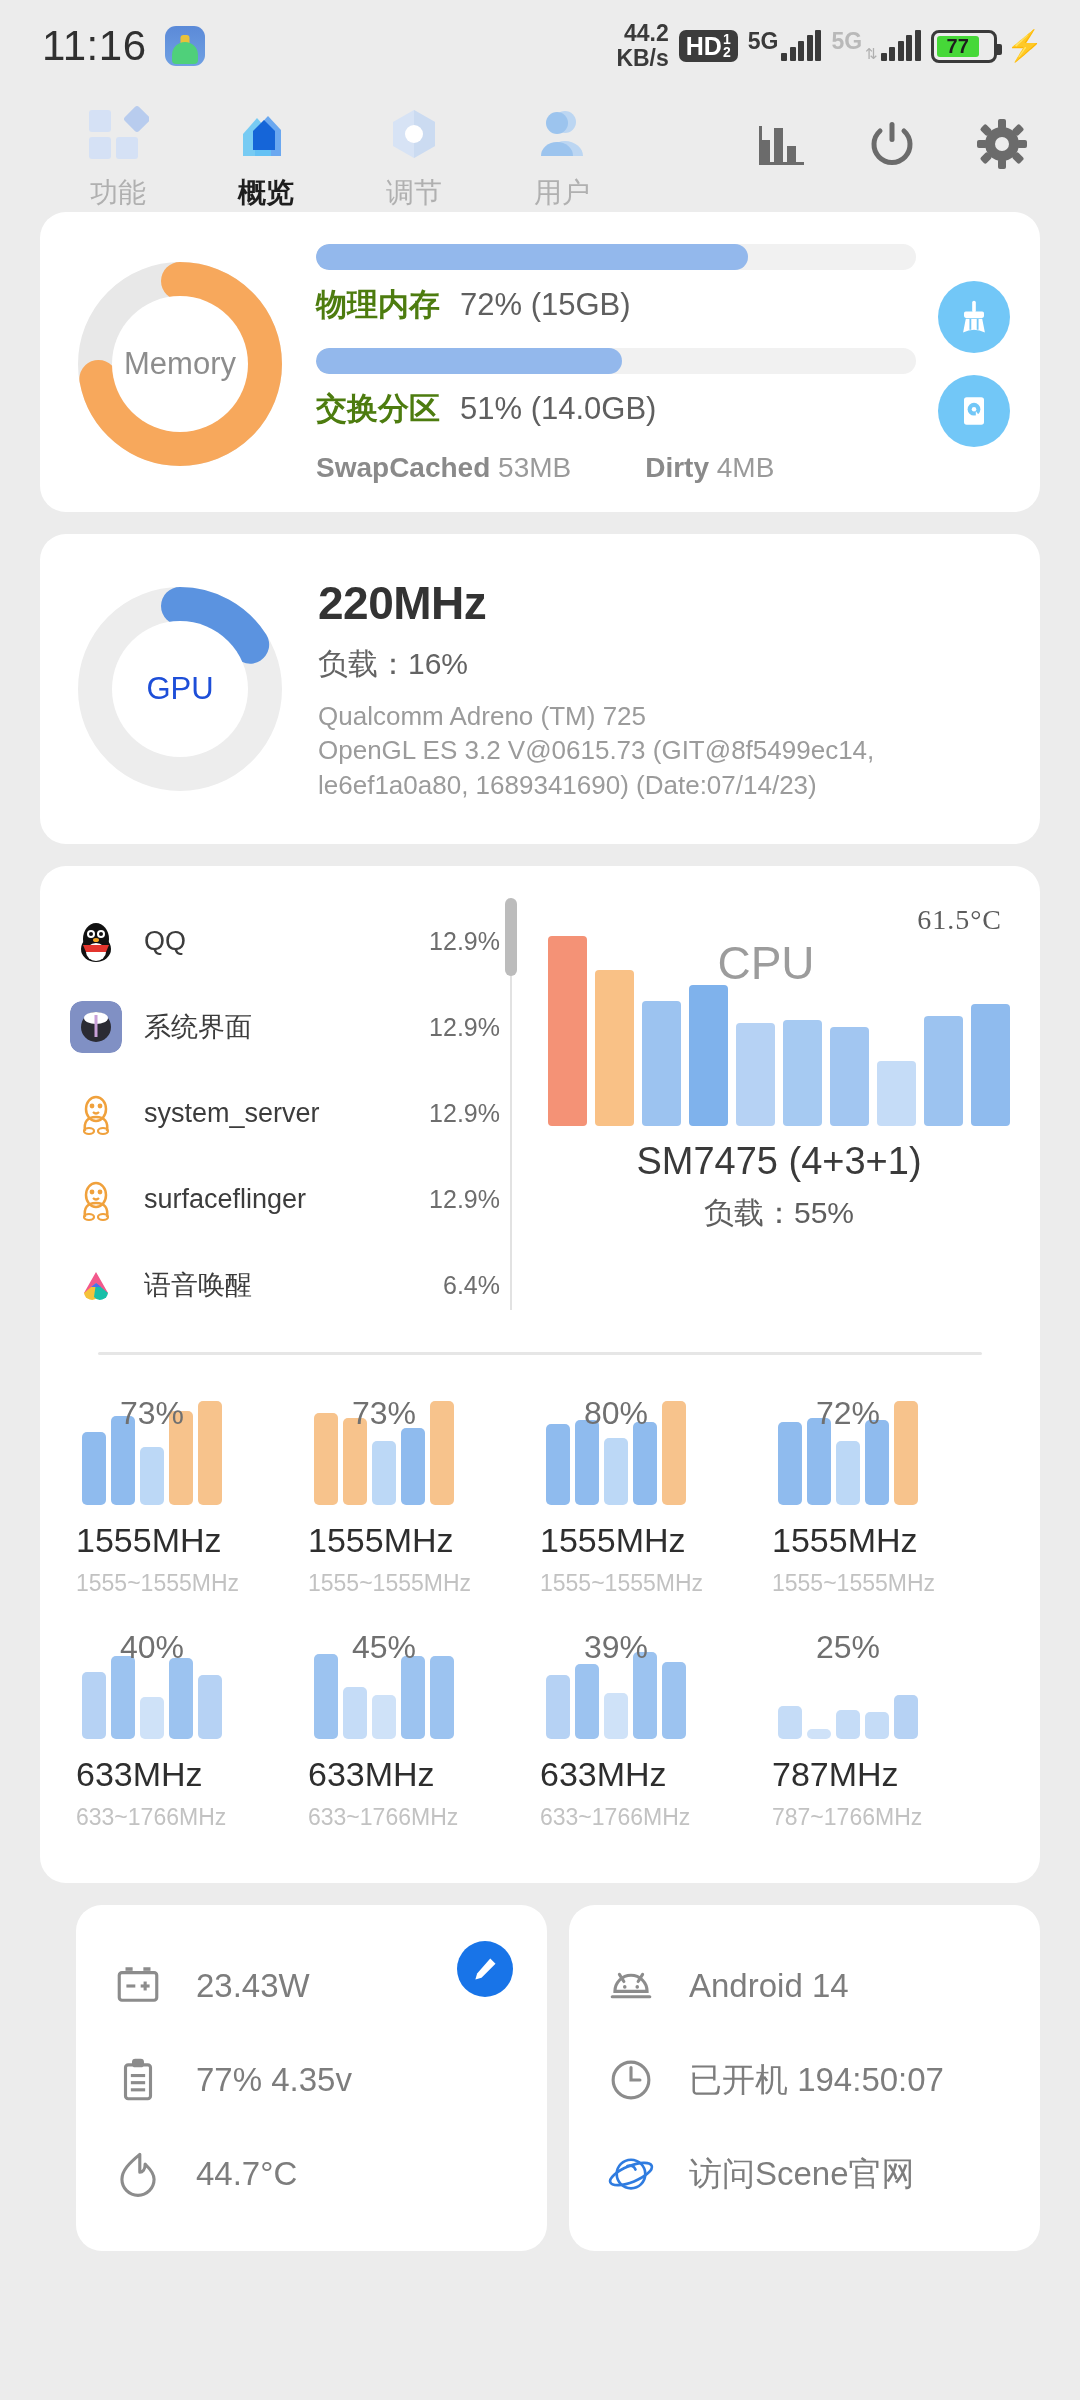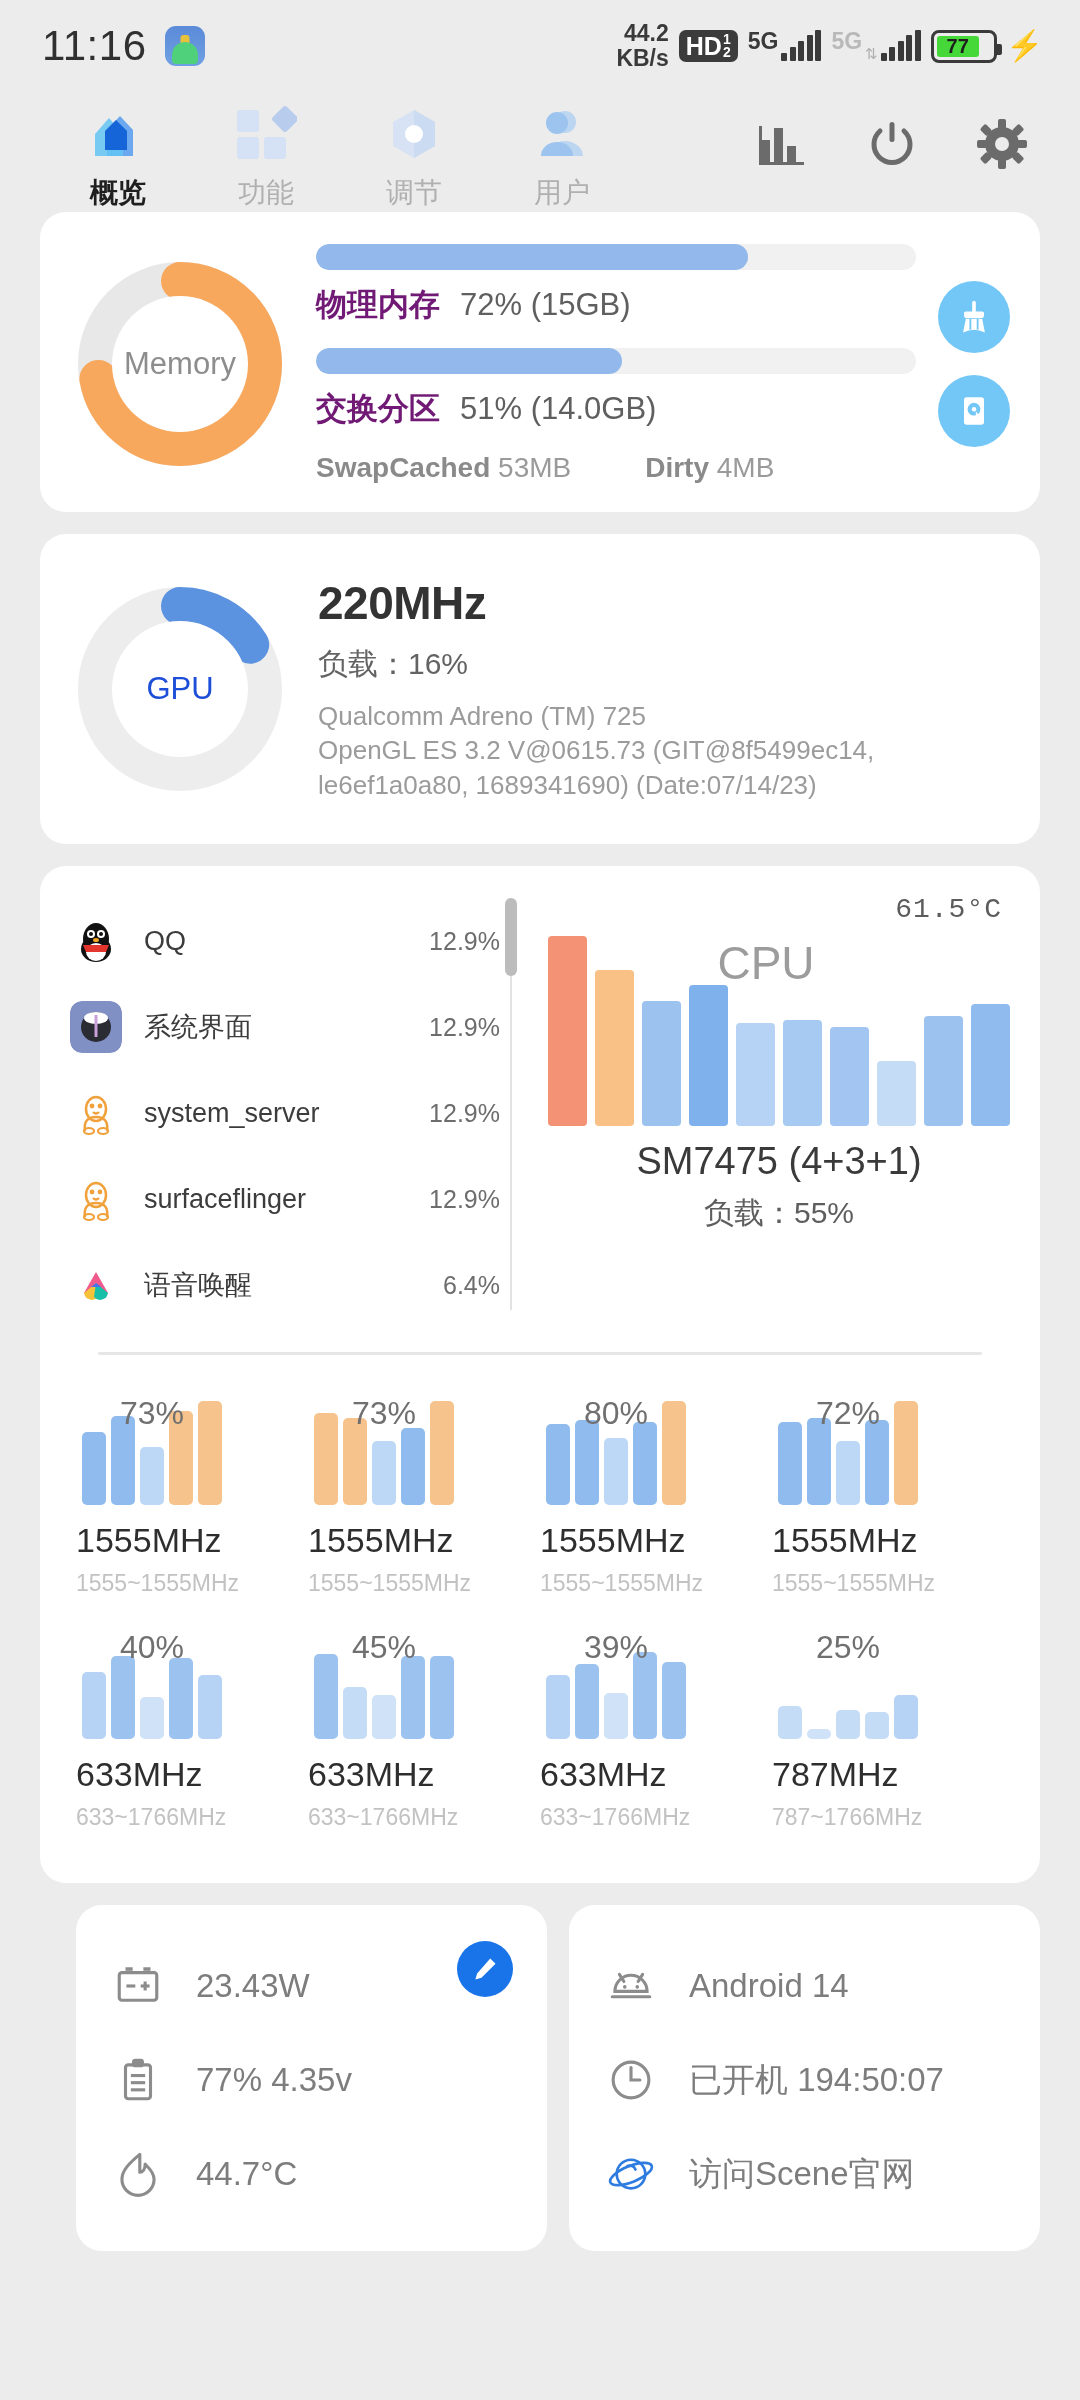--- a/index.html
+++ b/index.html
@@ -71,21 +71,21 @@
   .donut{ width:212px;height:212px;position:relative;flex:none; }
   .donut .hole{
     position:absolute;inset:38px;background:#fff;border-radius:50%;
     display:flex;align-items:center;justify-content:center;
   }
   .donut .hole span{ font-size:31px;color:#8d8d8d; }
   .mem-body{ flex:1; padding:0 22px 0 30px; }
   .bar-track{ height:26px;background:#f1f1f1;border-radius:13px;overflow:hidden; }
   .bar-fill{ height:100%; background:#93b8ec; border-radius:13px; }
   .mem-row-label{ margin:14px 0 22px 0; font-size:31px; color:#4a4a4a; }
-  .mem-row-label b{ font-weight:600; color:#701a75; }
+  .mem-row-label b{ font-weight:600; color:#4d7c0f; }
   .mem-row-label span.v{ color:#5f5f5f; margin-left:20px; }
   .mem-foot{ display:flex; gap:74px; font-size:28px; color:#9a9a9a; margin-top:16px;}
   .mem-foot b{ color:#8a8a8a; font-weight:600; }
   .mem-actions{ display:flex;flex-direction:column; gap:22px; flex:none; }
   .round-btn{
     width:72px;height:72px;border-radius:50%;background:#72c7f7;
     display:flex;align-items:center;justify-content:center;
   }
 
   
@@ -104,22 +104,22 @@
   .cpu-top{ display:flex; }
   .proc-list{ width:430px; padding-top:6px; }
   .proc{ display:flex;align-items:center; height:86px; }
   .proc .pic{ width:52px;height:52px;flex:none;border-radius:12px;overflow:hidden;position:relative;}
   .proc .pname{ font-size:27px;color:#3c3c3c; margin-left:22px; }
   .proc .ppct{ margin-left:auto; font-size:25px;color:#6d6d6d; }
   .scrollcol{ width:22px; display:flex; justify-content:center; padding:6px 0 18px 0;}
   .scrolltrack{ width:2px;background:#e2e2e2;height:100%;position:relative; }
   .scrollthumb{ position:absolute;left:-5px;top:0;width:12px;height:78px;background:#bcbcbc;border-radius:6px;}
   .cpu-chart{ flex:1; padding-left:26px; position:relative; }
-  .cpu-temp{ position:absolute; right:8px; top:2px; font-size:28px;color:#5c5c5c;
-             font-family:Liberation Mono, monospace; letter-spacing:1px;}
+  .cpu-temp{ position:absolute; right:8px; top:12px; font-size:28px;color:#5c5c5c;
+             font-family:Liberation Serif, serif; letter-spacing:1px;}
   .bars{ display:flex; align-items:flex-end; gap:8px; height:190px; margin-top:44px; position:relative;}
   .bars i{ flex:1; border-radius:4px; display:block; }
   .cpu-watermark{ position:absolute; left:50%; top:44px; transform:translateX(-50%);
                   font-size:46px; color:#9c9c9c; pointer-events:none;}
   .cpu-name{ text-align:center; font-size:38px; color:#3a3a3a; margin-top:14px; font-weight:500;}
   .cpu-load{ text-align:center; font-size:30px; color:#5e5e5e; margin-top:10px; }
   .divider{ height:3px;background:#e6e6e6;border-radius:2px;margin:24px 28px 0 28px; }
 
   .core-grid{ display:grid; grid-template-columns:repeat(4,1fr); padding:26px 6px 8px 6px; }
   .core{ display:flex;flex-direction:column;align-items:flex-start; padding:20px 0 18px 0; }
@@ -191,41 +191,41 @@
         <div class="fill" style="width:78%">
             <span class="num">77</span>
           </div>
       </div>
       <div class="bolt">⚡</div>
     </div>
   </div>
 
   <div class="nav">
 
-    <div class="tab active">
-      <div class="ic">
-        <svg viewBox="0 0 62 62" width="62" height="62">
-          <path d="M20 26 L33 12 L46 26 L46 52 L20 52 Z" fill="#6ba8f0"></path>
-          <path d="M8 30 L22 14 L36 30 L36 52 L8 52 Z" fill="#63c6f5" opacity="0.85"></path>
-          <path d="M18 27 L29 16 L40 27 L40 46 L18 46 Z" fill="#1565d8"></path>
-        </svg>
-      </div>
-      <div class="lb">概览</div>
-    </div>
-
     <div class="tab">
       <div class="ic">
         <svg viewBox="0 0 62 62" width="62" height="62">
           <rect x="2" y="6" width="22" height="22" rx="3" fill="#d5e1f5"></rect>
           <rect x="2" y="33" width="22" height="22" rx="3" fill="#d5e1f5"></rect>
           <rect x="29" y="33" width="22" height="22" rx="3" fill="#d5e1f5"></rect>
           <rect x="40" y="5" width="20" height="20" rx="3" fill="#b8ccee" transform="rotate(45 50 15)"></rect>
         </svg>
       </div>
       <div class="lb">功能</div>
+    </div>
+
+    <div class="tab active">
+      <div class="ic">
+        <svg viewBox="0 0 62 62" width="62" height="62">
+          <path d="M20 26 L33 12 L46 26 L46 52 L20 52 Z" fill="#6ba8f0"></path>
+          <path d="M8 30 L22 14 L36 30 L36 52 L8 52 Z" fill="#63c6f5" opacity="0.85"></path>
+          <path d="M18 27 L29 16 L40 27 L40 46 L18 46 Z" fill="#1565d8"></path>
+        </svg>
+      </div>
+      <div class="lb">概览</div>
     </div>
 
     <div class="tab">
       <div class="ic">
         <svg viewBox="0 0 62 62" width="62" height="62">
           <path d="M31 6 L52 18 L52 42 L31 54 L10 42 L10 18 Z" fill="#d7e3f5"></path>
           <path d="M31 6 L52 18 L52 42 L31 54 Z" fill="#c6d7ef" opacity="0.7"></path>
           <circle cx="31" cy="30" r="9" fill="#ffffff"></circle>
         </svg>
       </div>

